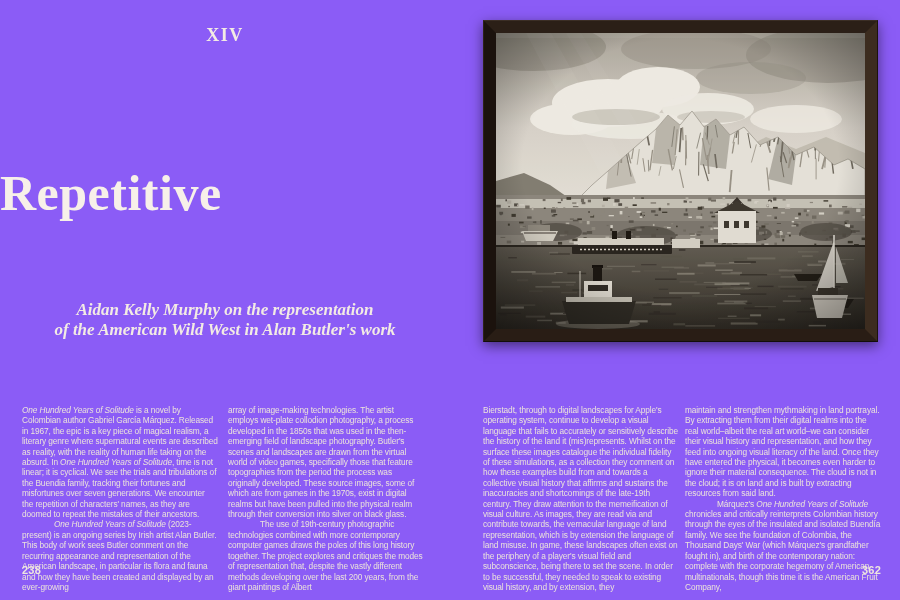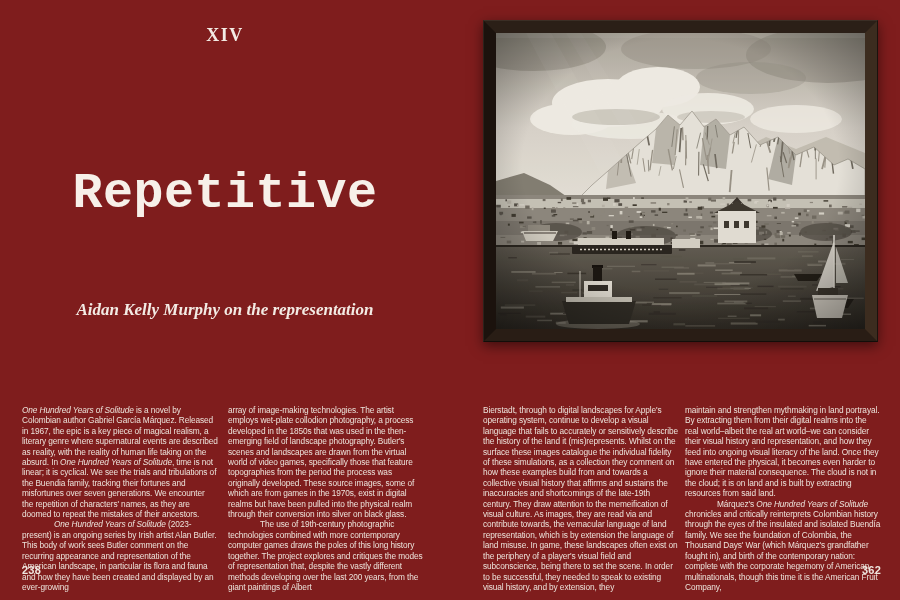--- a/index.html
+++ b/index.html
@@ -1,30 +1,30 @@
 <!DOCTYPE html>
 <html><head>
 <meta charset="utf-8">
 <style>
   html,body{margin:0;padding:0;background:#1a0605;}
   .spread{
     position:relative;width:900px;height:600px;overflow:hidden;
-    background:#7f1d1d;
+    background:#8b5cf6;
     font-family:"Liberation Sans",sans-serif;
     color:#ece3db;
   }
   h1,h2,figure,p{margin:0;padding:0;}
   .chapter{
     position:absolute;left:0;top:25px;width:450px;text-align:center;
     font-family:"Liberation Serif",serif;font-weight:700;font-size:18px;
     letter-spacing:1.5px;color:#f3ebe4;
   }
   .title{
-    position:absolute;left:0;top:167px;width:450px;text-align:center;
-    font-family:Liberation Mono, monospace;font-weight:700;font-size:50px;
+    position:absolute;left:0;top:167px;width:450px;
+    font-family:Liberation Serif, serif;font-weight:700;font-size:50px;
     line-height:53px;letter-spacing:.5px;color:#f7f0e9;
   }
   .title .tline{display:block;}
   .subtitle{
     position:absolute;left:0;top:300px;width:450px;text-align:center;
     font-family:"Liberation Serif",serif;font-style:italic;font-weight:700;
     font-size:17px;line-height:20px;color:#f3ebe4;
   }
   .subtitle span{display:block;}
   .col{
@@ -67,20 +67,21 @@
 
 <div class="spread">
 
   <section>
     <div class="chapter">XIV</div>
     <h1 class="title">
       <span class="tline">Repetitive</span>
     </h1>
     <h2 class="subtitle">
       <span>Aidan Kelly Murphy on the representation</span>
+      <span>of the American Wild West in Alan Butler's work</span>
     </h2>
     <div class="col" id="col-l1">
         <p class="para"><span class="it">One Hundred Years of Solitude</span><span> is a novel by Colombian author Gabriel García Márquez. Released in 1967, the epic is a key piece of magical realism, a literary genre where supernatural events are described as reality, with the reality of human life taking on the absurd. In </span><span class="it">One Hundred Years of Solitude</span><span>, time is not linear; it is cyclical. We see the trials and tribulations of the Buendia family, tracking their fortunes and misfortunes over seven generations. We encounter the repetition of characters' names, as they are doomed to repeat the mistakes of their ancestors.</span></p>
         <p class="para indent"><span class="it">One Hundred Years of Solitude</span><span> (2023-present) is an ongoing series by Irish artist Alan Butler. This body of work sees Butler comment on the recurring appearance and representation of the American landscape, in particular its flora and fauna and how they have been created and displayed by an ever-growing</span></p>
       </div>
     <div class="col" id="col-l2">
         <p class="para"><span>array of image-making technologies. The artist employs wet-plate collodion photography, a process developed in the 1850s that was used in the then-emerging field of landscape photography. Butler's scenes and landscapes are drawn from the virtual world of video games, specifically those that feature topographies from the period the process was originally developed. These source images, some of which are from games in the 1970s, exist in digital realms but have been pulled into the physical realm through their conversion into silver on black glass.</span></p>
         <p class="para indent"><span>The use of 19th-century photographic technologies combined with more contemporary computer games draws the poles of this long history together. The project explores and critiques the modes of representation that, despite the vastly different methods developing over the last 200 years, from the giant paintings of Albert</span></p>
       </div>
     <div class="pagenum" id="pn-left">238</div>

